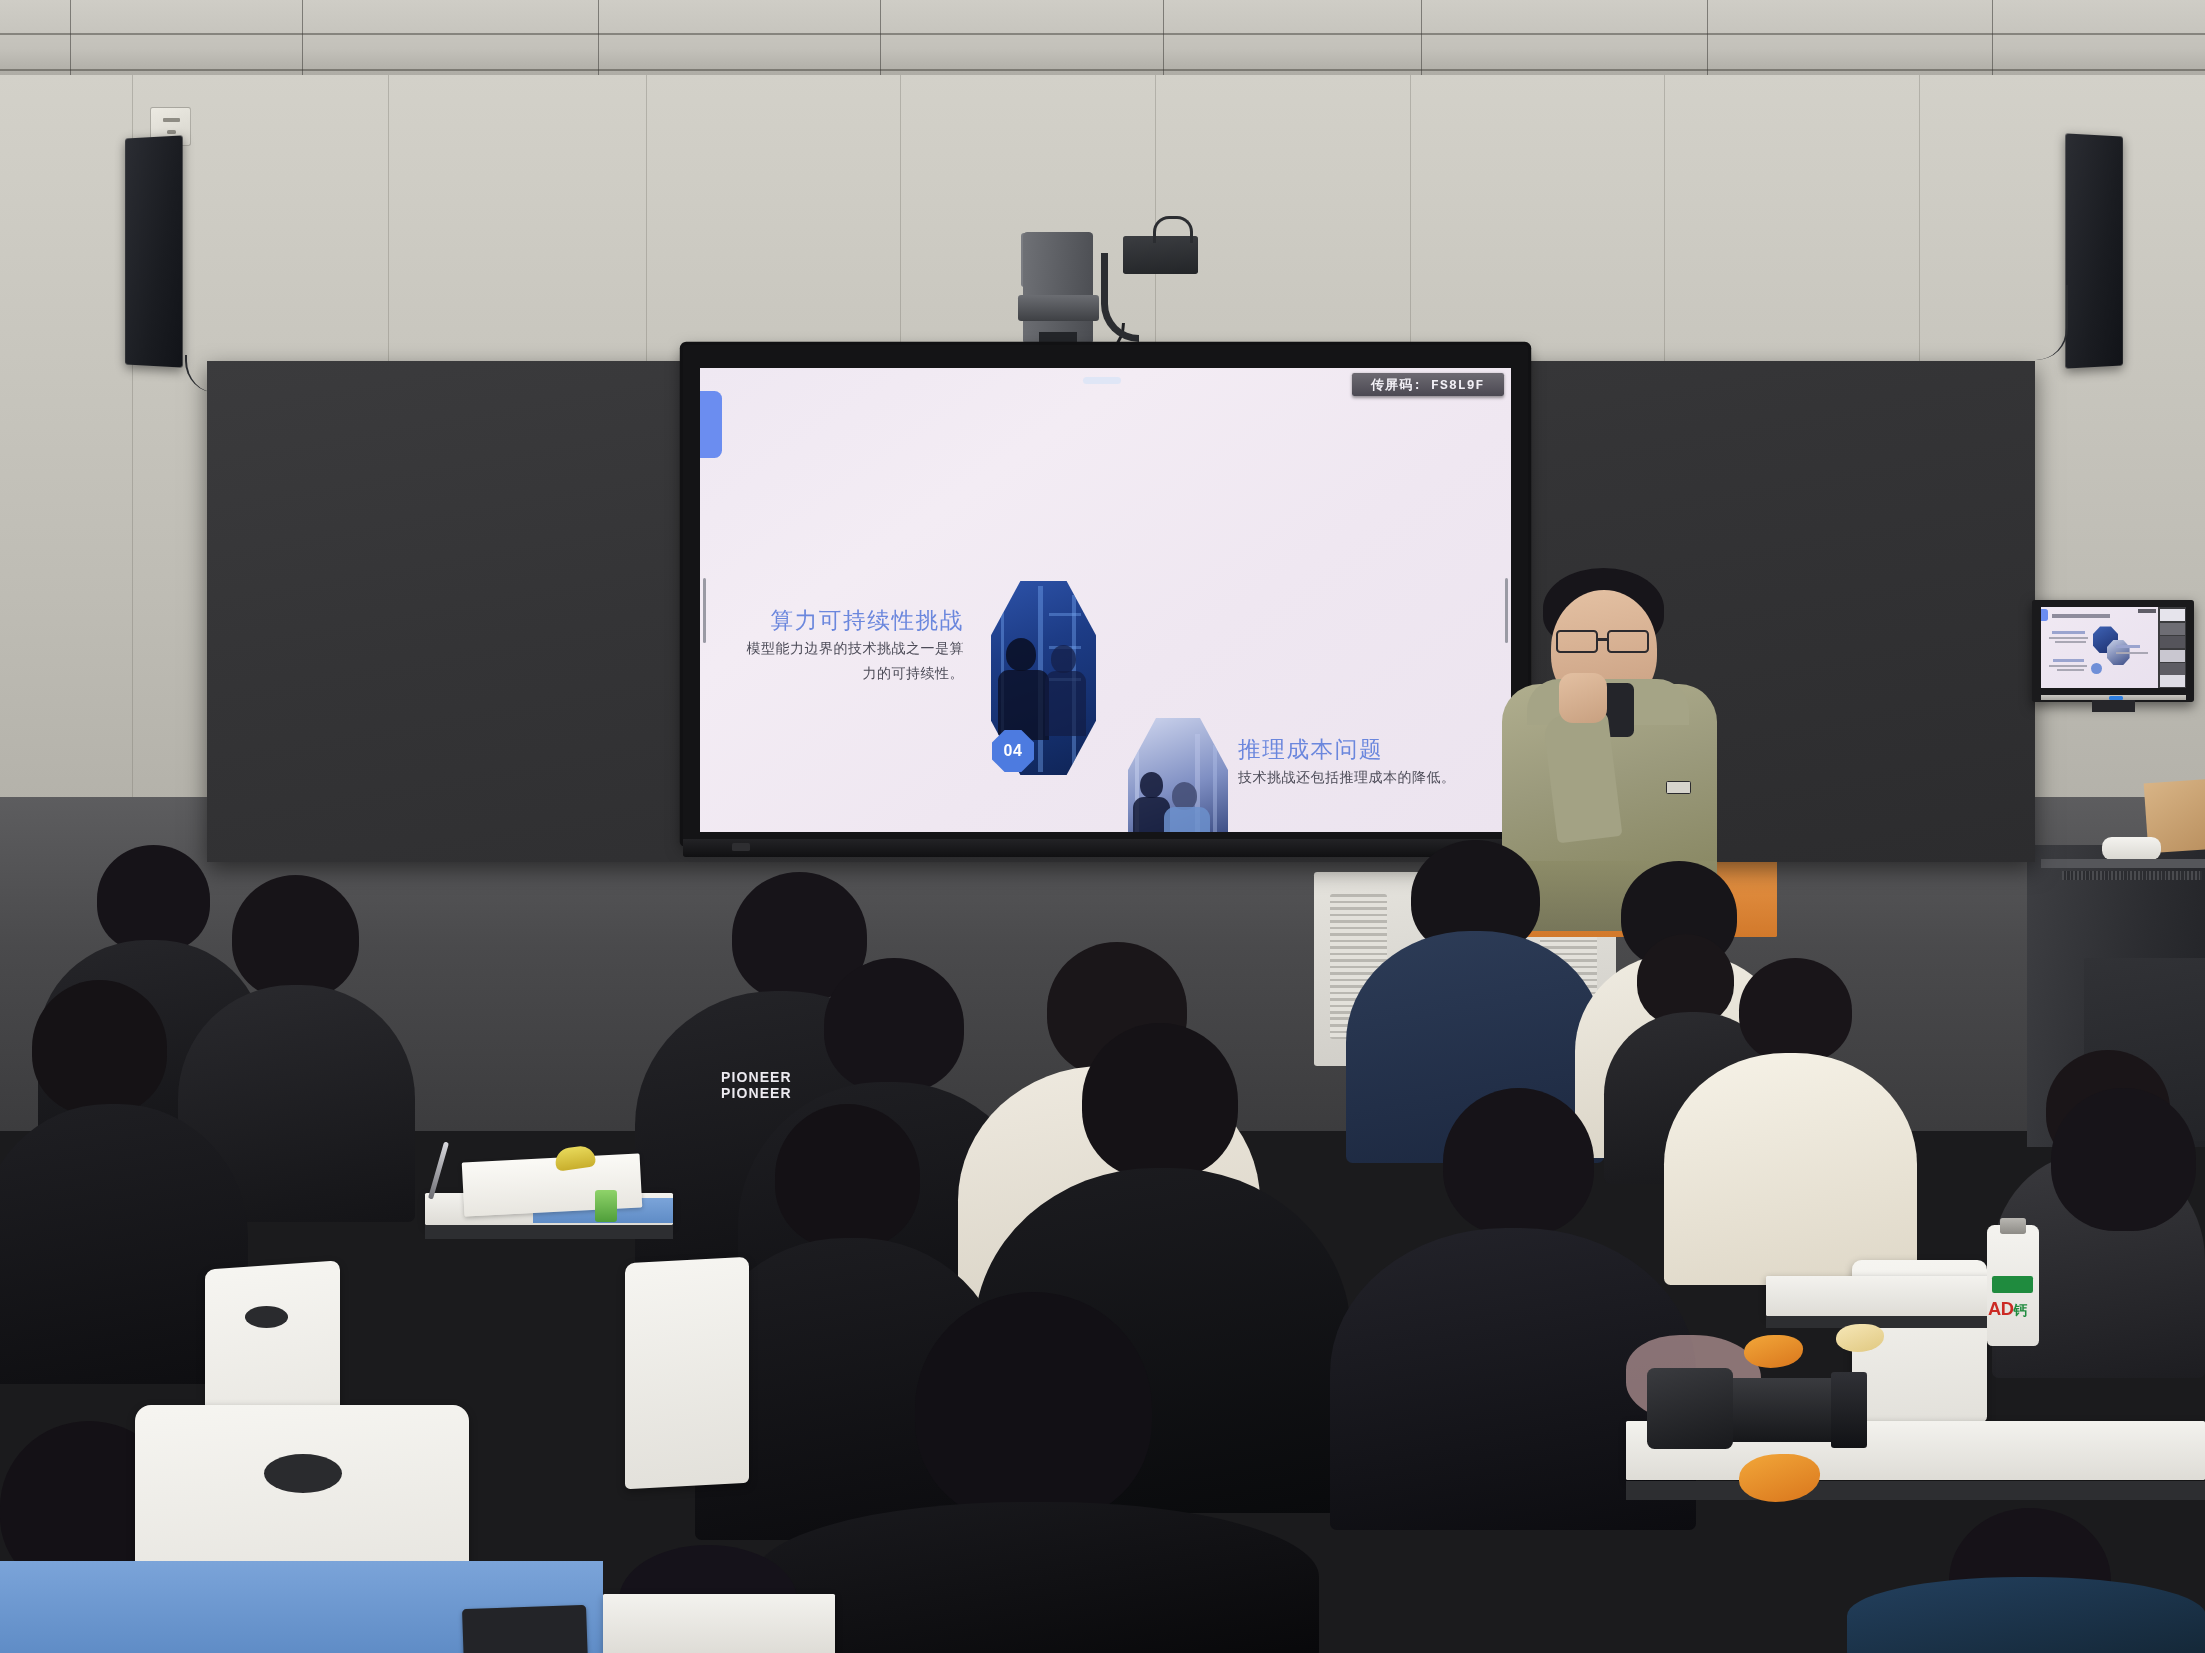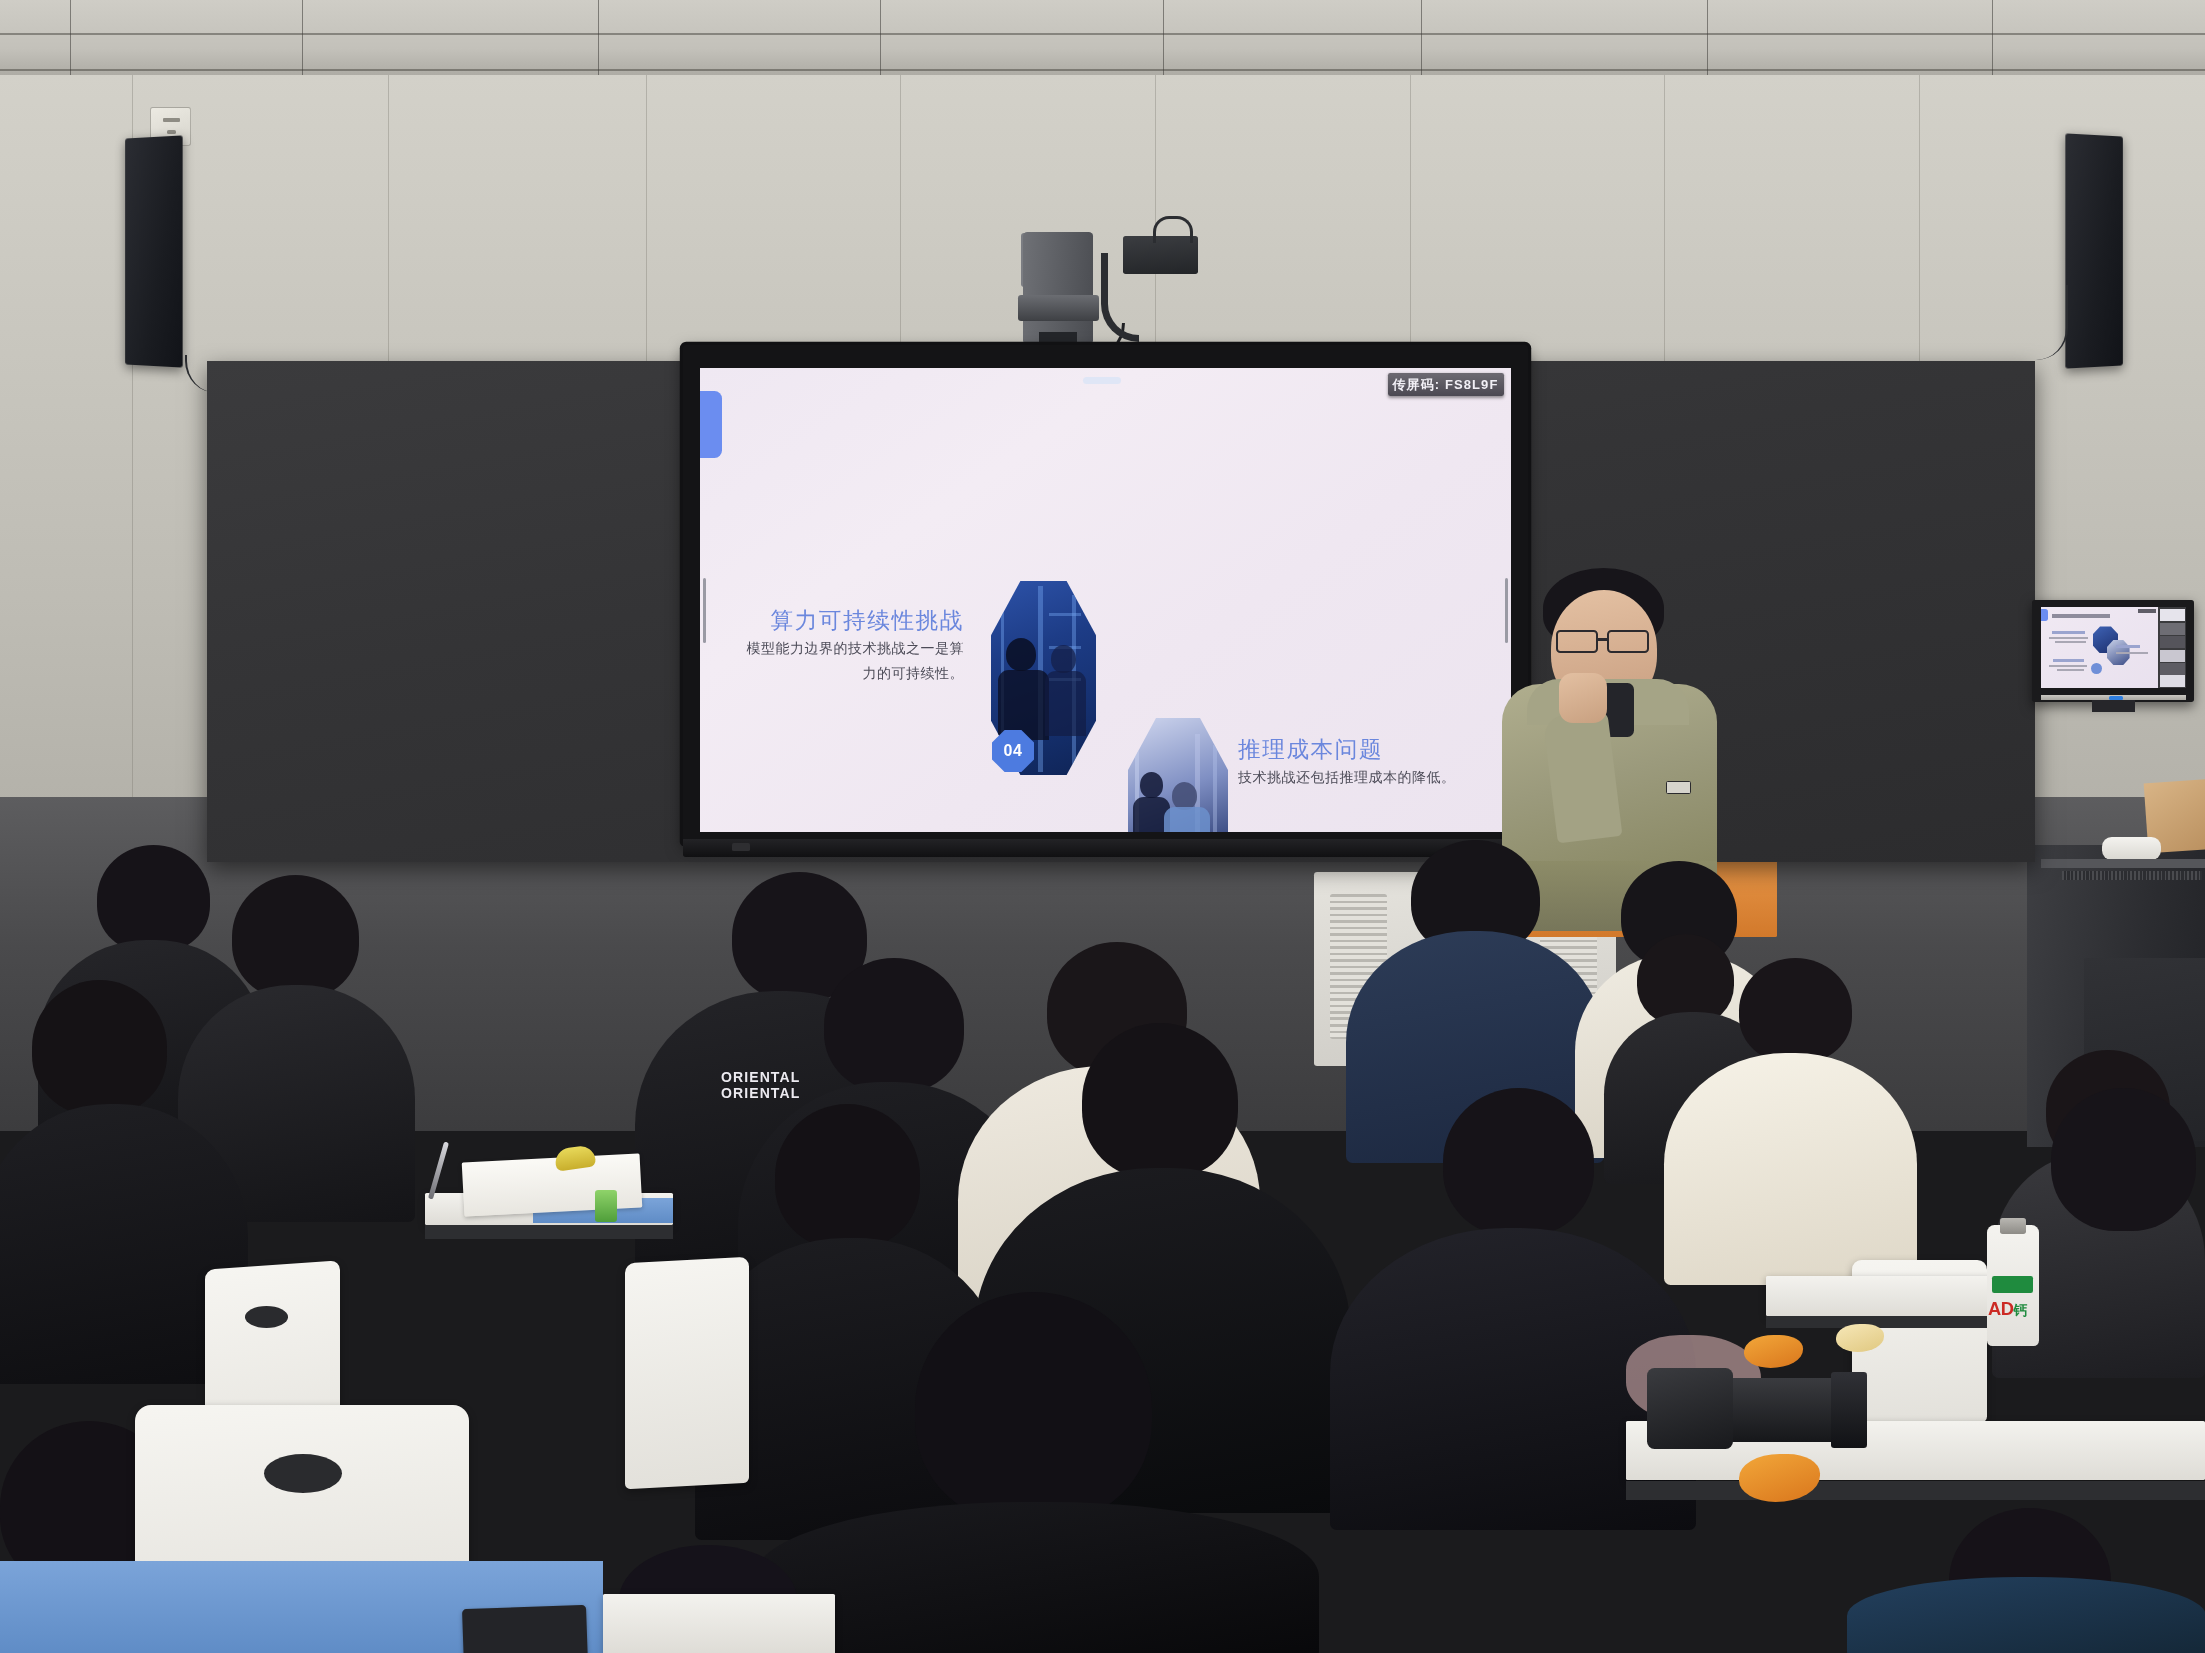--- a/index.html
+++ b/index.html
@@ -112,25 +112,25 @@
   .oct-body { position:absolute; border-radius:10.8px 10.8px 0 0; background:rgba(10,14,34,.78); }
   .rack-line { position:absolute; background:rgba(120,170,245,.4); }
 
   .num-badge { position:absolute; width:42px; height:42px; background:#4d7be0;
     clip-path:polygon(30% 0,70% 0,100% 30%,100% 70%,70% 100%,30% 100%,0 70%,0 30%);
     color:#fff; font-size:16px; font-weight:700; display:flex; align-items:center;
     justify-content:center; letter-spacing:0.5px; }
   .nb1 { left:292px; top:362px; }
 
   
-  .code-badge { position:absolute; right:7.5px; top:5.4px; height:22.6px; padding:0 5px;
+  .code-badge { position:absolute; right:7.5px; top:5.4px; height:22.6px; padding:0 19px;
     background:linear-gradient(180deg,#6d6a72,#4b4952); border-radius:2.2px;
     display:flex; align-items:center; color:#f2f0f6; font-size:13px; font-weight:700;
     letter-spacing:1.1px; box-shadow:0 1.1px 3.2px rgba(0,0,0,.4);
-    font-family:Liberation Sans, sans-serif; }
+    font-family:Liberation Mono, monospace; }
 
   .side-tick { position:absolute; width:2.7px; height:65px; background:#9a9aa4; border-radius:1.6px; }
 
   
   .mon-shell { position:absolute; left:2032px; top:600px; width:162px; height:102px;
     background:#1a1a1c; border-radius:2.7px; box-shadow:0 4.3px 12px rgba(0,0,0,.5); }
   .mon-screen { position:absolute; left:2041px; top:607px; width:145px; height:81px;
     background:#efe9f3; overflow:hidden; }
   .mon-main { position:absolute; left:0; top:0; width:117px; height:81px;
     background:linear-gradient(145deg,#f0e9f3,#e9e1ee); }
@@ -414,21 +414,21 @@
     <div class="head" style="left:232px; top:875px; width:127px; height:124px; background:#171418;"></div>
     <div class="torso" style="left:178px; top:985px; width:237px; height:237px; background:linear-gradient(170deg,#2a2a2e,#141417);"></div>
   </div>
   <div class="person">
     <div class="head" style="left:32px;  top:980px; width:135px; height:135px; background:#151215;"></div>
     <div class="torso" style="left:-21.5px; top:1104px; width:269px; height:280px; background:linear-gradient(170deg,#1f1f23,#0e0e11);"></div>
   </div>
   <div class="person">
     <div class="head" style="left:732px; top:872px; width:135px; height:129px; background:#171419;"></div>
     <div class="torso" style="left:635px; top:991px; width:291px; height:280px; background:linear-gradient(170deg,#242428,#101013);"></div>
-    <div style="position:absolute;left:721px;top:1069px;font-size:14px;color:#eceaf0;letter-spacing:1.1px;font-weight:700;">ORIENTAL ORIENTAL</div>
+    <div style="position:absolute;left:721px;top:1069px;font-size:14px;color:#eceaf0;letter-spacing:1.1px;font-weight:700;">PIONEER PIONEER</div>
   </div>
   <div class="person">
     <div class="head" style="left:824px; top:958px; width:140px; height:135px; background:#161318;"></div>
     <div class="torso" style="left:738px; top:1082px; width:302px; height:302px; background:linear-gradient(170deg,#1f1f23,#0c0c0f);"></div>
   </div>
   <div class="person">
     <div class="head" style="left:1047px; top:942px; width:140px; height:135px; background:#1a1619;"></div>
     <div class="torso" style="left:958px; top:1066px; width:302px; height:280px; background:linear-gradient(170deg,#efeae0,#d5cfc1);"></div>
   </div>
   <div class="person">

